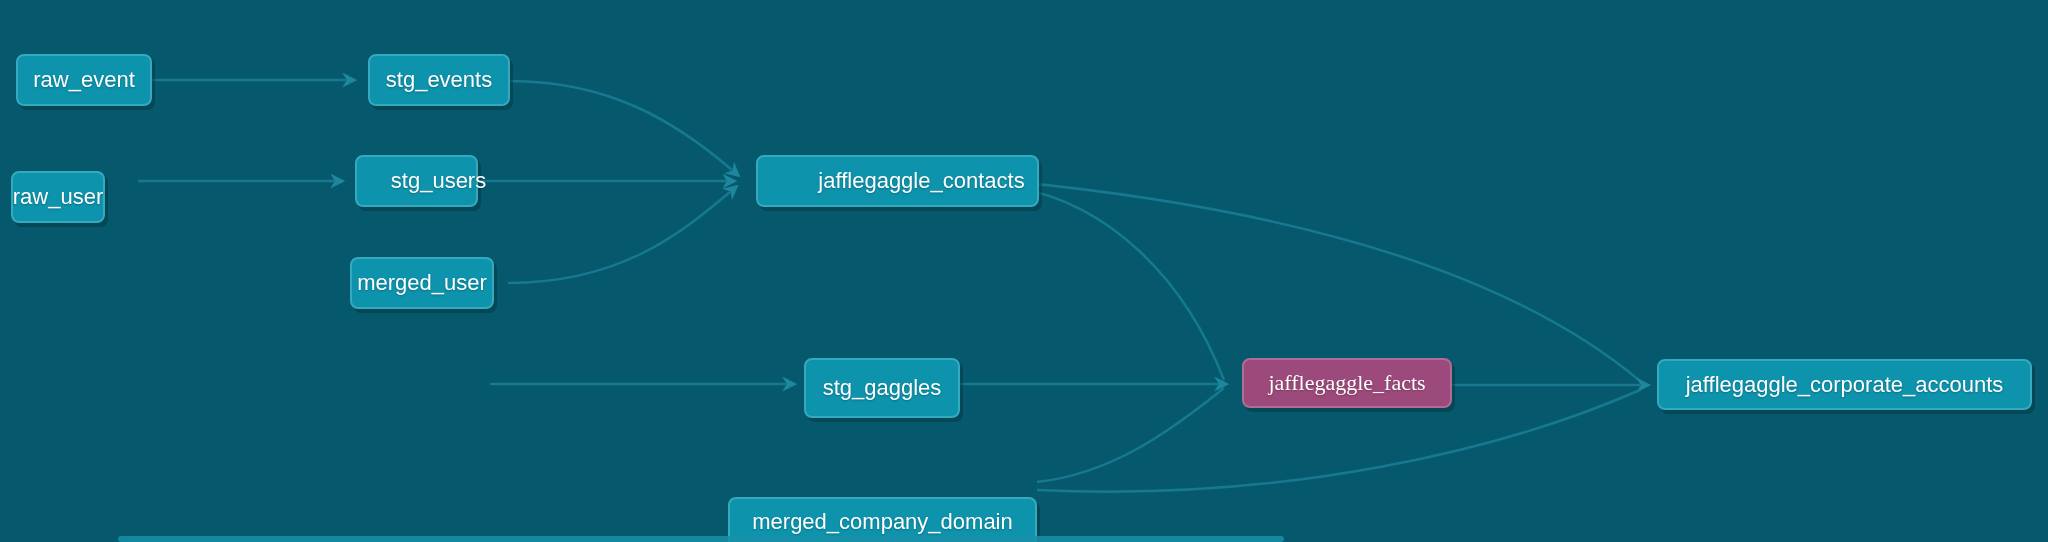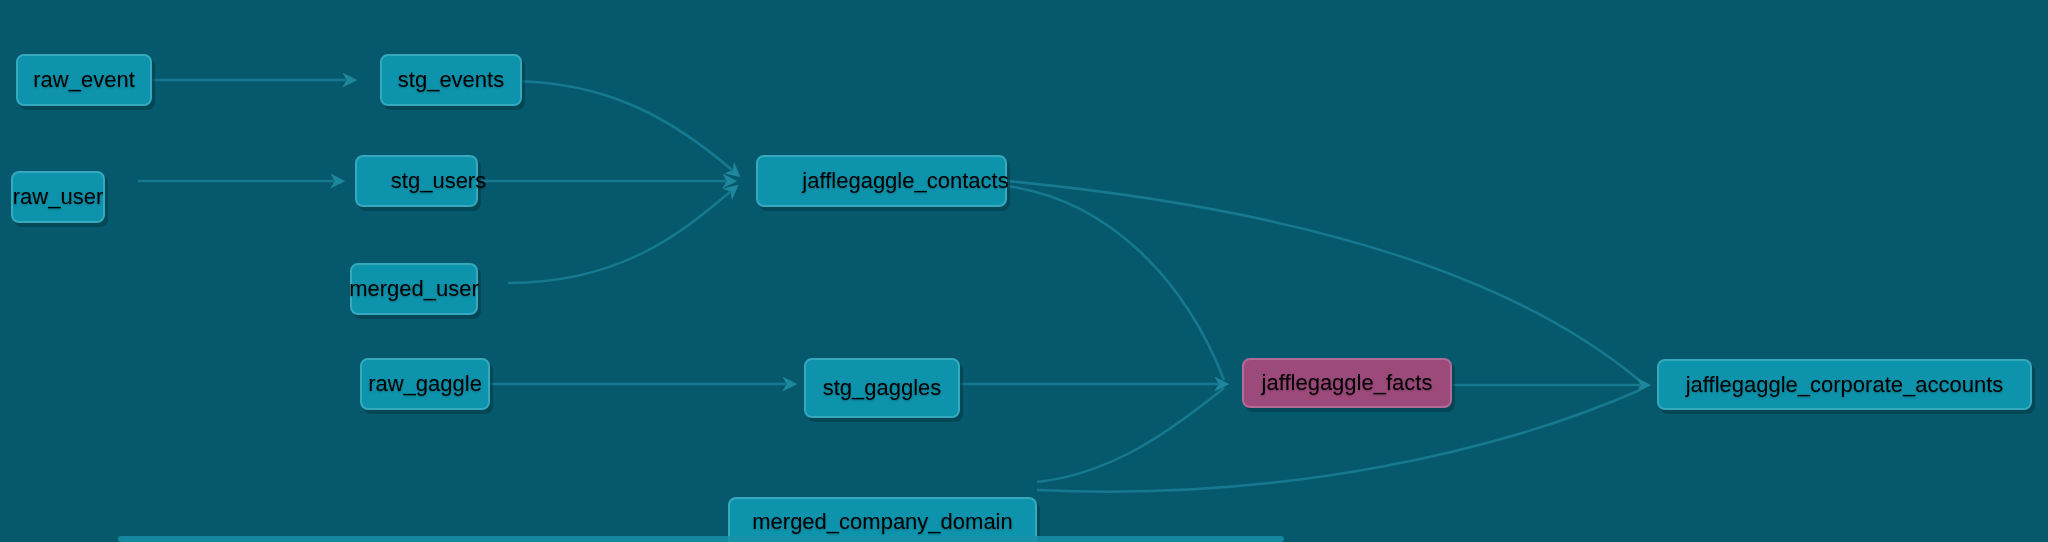--- a/index.html
+++ b/index.html
@@ -30,29 +30,30 @@
   .node {
     position: absolute;
     box-sizing: border-box;
     display: flex;
     align-items: center;
     justify-content: center;
     background: #0E93AC;
     border: 2px solid #35A9BD;
     border-radius: 8px;
     box-shadow: 3px 4px 0 rgba(2, 48, 60, 0.45);
-    color: #000000;
+    color: #ffffff;
     font-size: 22px;
     white-space: nowrap;
     text-shadow: 0 1px 2px rgba(0,0,0,0.25);
     cursor: pointer;
   }
   .node.selected {
     background: #9C4A7B;
     border-color: #B06C94;
+    font-family: Liberation Serif, serif;
   }
   .hscrollbar {
     position: absolute;
     left: 118px;
     top: 536px;
     width: 1166px;
     height: 6px;
     border-radius: 3px;
     background: rgba(24, 144, 168, 0.85);
   }
@@ -78,31 +79,30 @@
     <path class="edge" d="M960,384 H1218" marker-end="url(#arrow)"></path>
     <path class="edge" d="M1007,186 C1110,200 1186,282 1224,380"></path>
     <path class="edge" d="M1037,482 C1112,474 1172,430 1224,388"></path>
     <path class="edge" d="M1007,181 C1290,208 1510,272 1640,381"></path>
     <path class="edge" d="M1452,385 H1640" marker-end="url(#arrow)"></path>
     <path class="edge" d="M1037,490 C1290,502 1508,448 1640,390"></path>
   </svg>
 
   <div class="node" style="left:16px; top:54px; width:136px; height:52px;">raw_event</div>
 
-  <div class="node" style="left:368px; top:54px; width:142px; height:52px;margin-left:12px;">stg_events</div>
+  <div class="node" style="left:368px; top:54px; width:142px; height:52px;">stg_events</div>
 
   <div class="node" style="left:11px; top:155px; width:94px; height:52px;margin-top:16px;">raw_user</div>
 
   <div class="node" style="left:355px; top:155px; width:123px; height:52px;padding-left:44px;">stg_users</div>
 
-  <div class="node" style="left:756px; top:155px; width:251px; height:52px;padding-left:48px;">jafflegaggle_contacts</div>
+  <div class="node" style="left:756px; top:155px; width:283px; height:52px;padding-left:48px;">jafflegaggle_contacts</div>
 
-  <div class="node" style="left:350px; top:263px; width:128px; height:52px;">merged_user</div>
+  <div class="node" style="left:350px; top:257px; width:144px; height:52px;">merged_user</div>
 
-  <div class="node" style="left:360px; top:358px; width:130px; height:52px;">raw_gaggle</div>
 
   <div class="node" style="left:804px; top:358px; width:156px; height:60px;">stg_gaggles</div>
 
   <div class="node selected" style="left:1242px; top:358px; width:210px; height:50px;">jafflegaggle_facts</div>
 
   <div class="node" style="left:728px; top:461px; width:309px; height:50px;margin-top:36px;">merged_company_domain</div>
 
   <div class="node" style="left:1657px; top:359px; width:375px; height:51px;">jafflegaggle_corporate_accounts</div>
 
   <div class="hscrollbar"></div>

